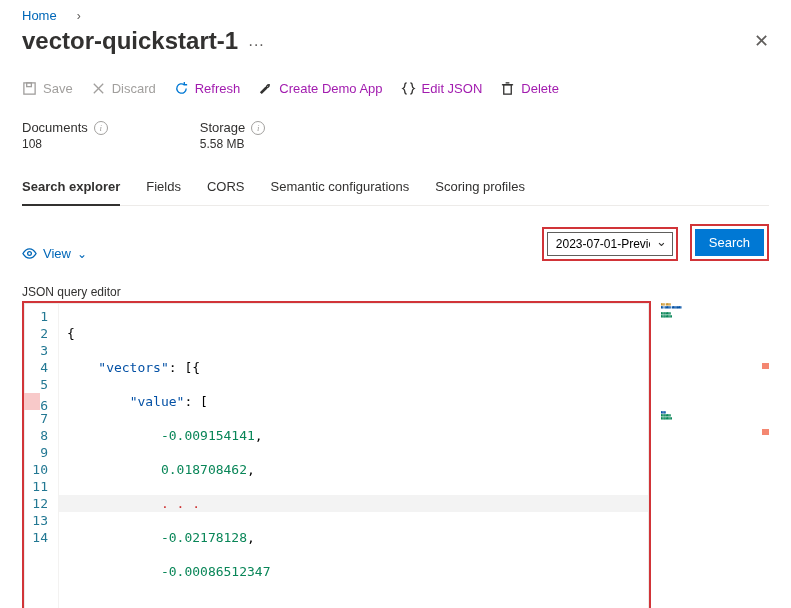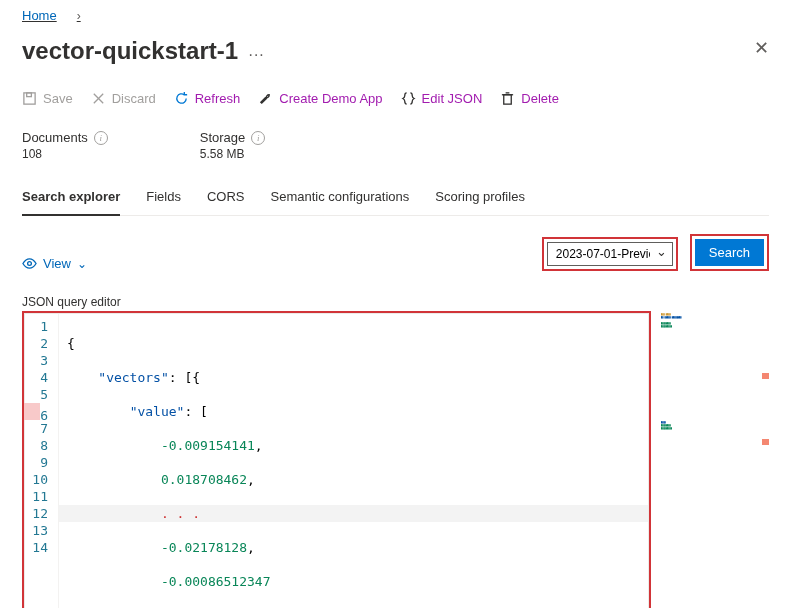--- a/index.html
+++ b/index.html
@@ -3,24 +3,24 @@
 <meta charset="utf-8">
 <style>
   * { box-sizing: border-box; margin: 0; padding: 0; }
   body {
     font-family: "Segoe UI", -apple-system, BlinkMacSystemFont, sans-serif;
     font-size: 13px;
     color: #323130;
     background: #fff;
     padding: 8px 22px;
   }
-  .breadcrumb { display: flex; align-items: center; gap: 20px; font-size: 13px; margin-bottom: 2px; text-decoration: underline; }
+  .breadcrumb { display: flex; align-items: center; gap: 20px; font-size: 13px; margin-bottom: 2px; }
   .breadcrumb a { color: #0067b8; text-decoration: none; }
   .chev { color: #605e5c; font-size: 12px; }
-  .title-row { display: flex; align-items: flex-start; justify-content: space-between; margin-top: 14px; }
+  .title-row { display: flex; align-items: center; justify-content: space-between; margin-top: 4px; }
   .title-row h1 { font-size: 24px; font-weight: 600; letter-spacing: 0; }
   .dots { color: #605e5c; margin-left: 10px; font-size: 16px; position: relative; top: 4px; }
   .close-x { font-size: 18px; font-weight: 300; color: #605e5c; cursor: pointer; }
   .toolbar { display: flex; align-items: center; gap: 18px; margin-top: 26px; color: #605e5c; font-size: 13px; }
   .toolbar-item { display: flex; align-items: center; gap: 6px; cursor: pointer; color: #a21caf; }
   .toolbar-item.disabled { color: #a19f9d; }
   .stats-row { display: flex; gap: 92px; margin-top: 24px; }
   .stat-label { font-size: 13px; color: #323130; margin-bottom: 2px; display: flex; align-items: center; gap: 6px; }
   .stat-value { font-size: 12px; font-weight: 400; }
   .info { display:inline-flex; width:14px; height:14px; border:1px solid #a19f9d; border-radius:50%; align-items:center; justify-content:center; font-size:9px; color:#a19f9d; font-style: italic; font-family: serif; }

